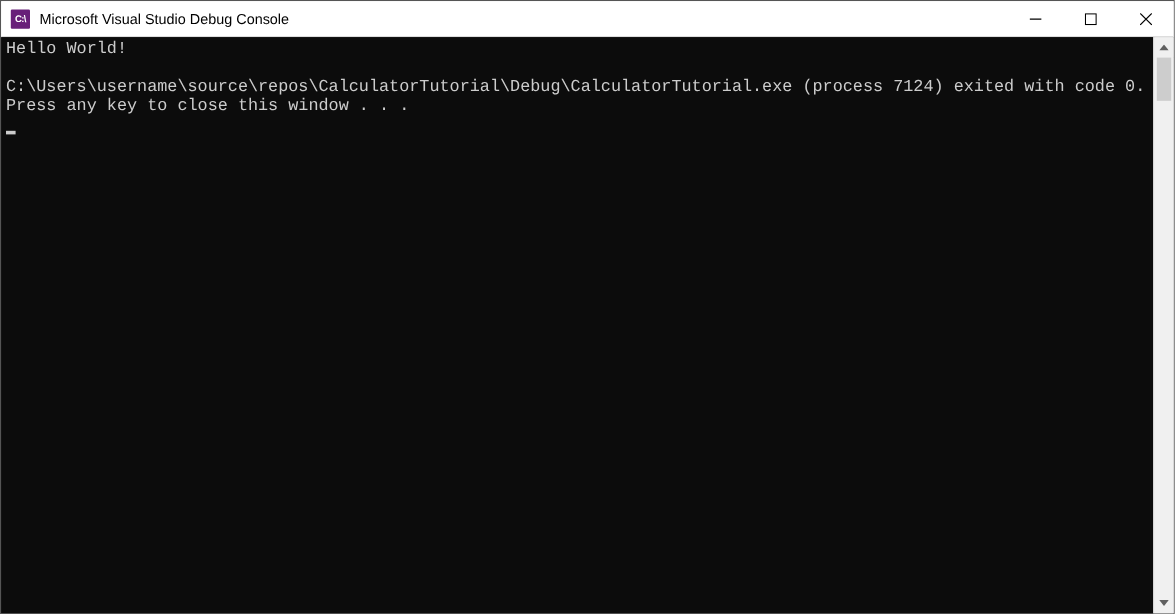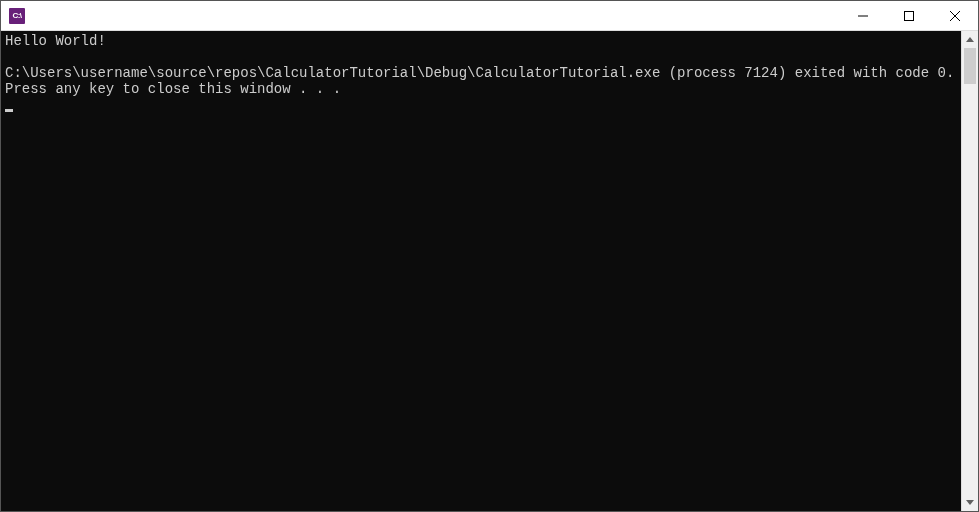--- a/index.html
+++ b/index.html
@@ -132,20 +132,21 @@
   </style>
 </head>
 <body>
 
 <div class="window">
 
   <div class="titlebar">
     <div class="app-icon">
       <span class="app-icon-inner">C:\</span>
     </div>
+    <div class="title-text">Microsoft Visual Studio Debug Console</div>
 
     <div class="window-controls">
       <div class="win-btn">
         <svg width="10" height="10" viewBox="0 0 10 10">
           <line x1="0" y1="5" x2="10" y2="5" stroke-width="1"></line>
         </svg>
       </div>
       <div class="win-btn">
         <svg width="10" height="10" viewBox="0 0 10 10">
           <rect x="0.5" y="0.5" width="9" height="9" stroke-width="1"></rect>

